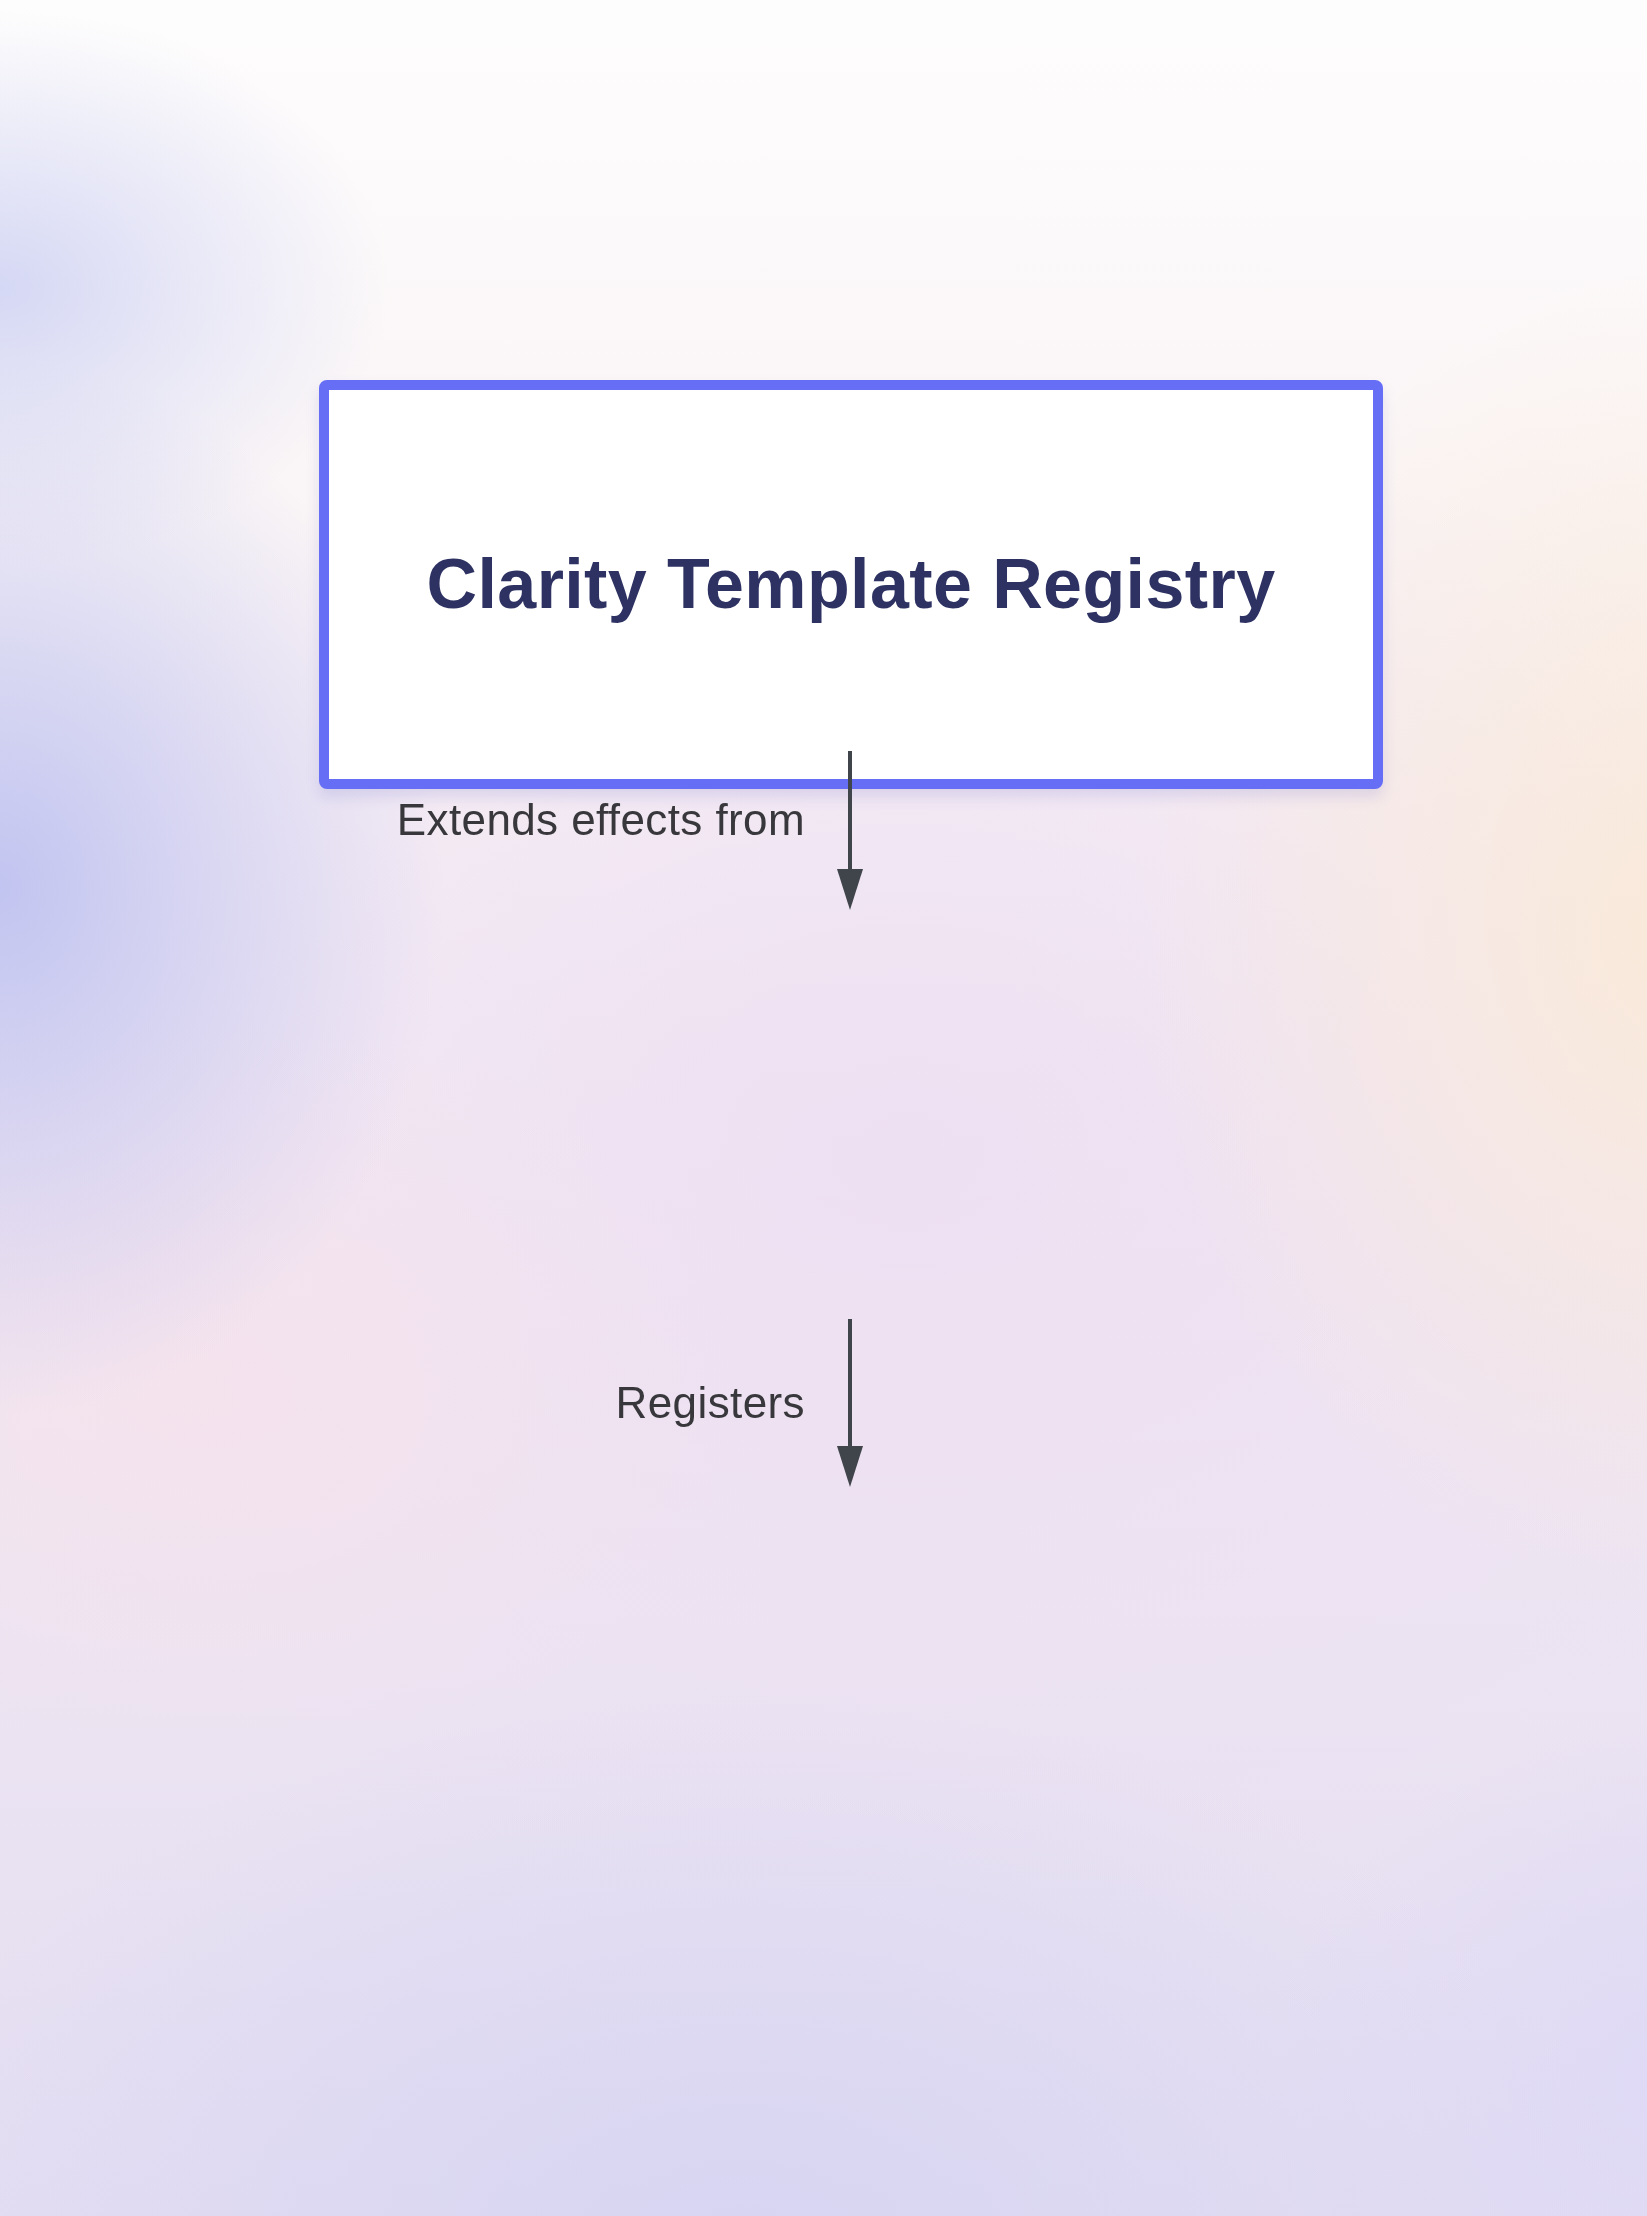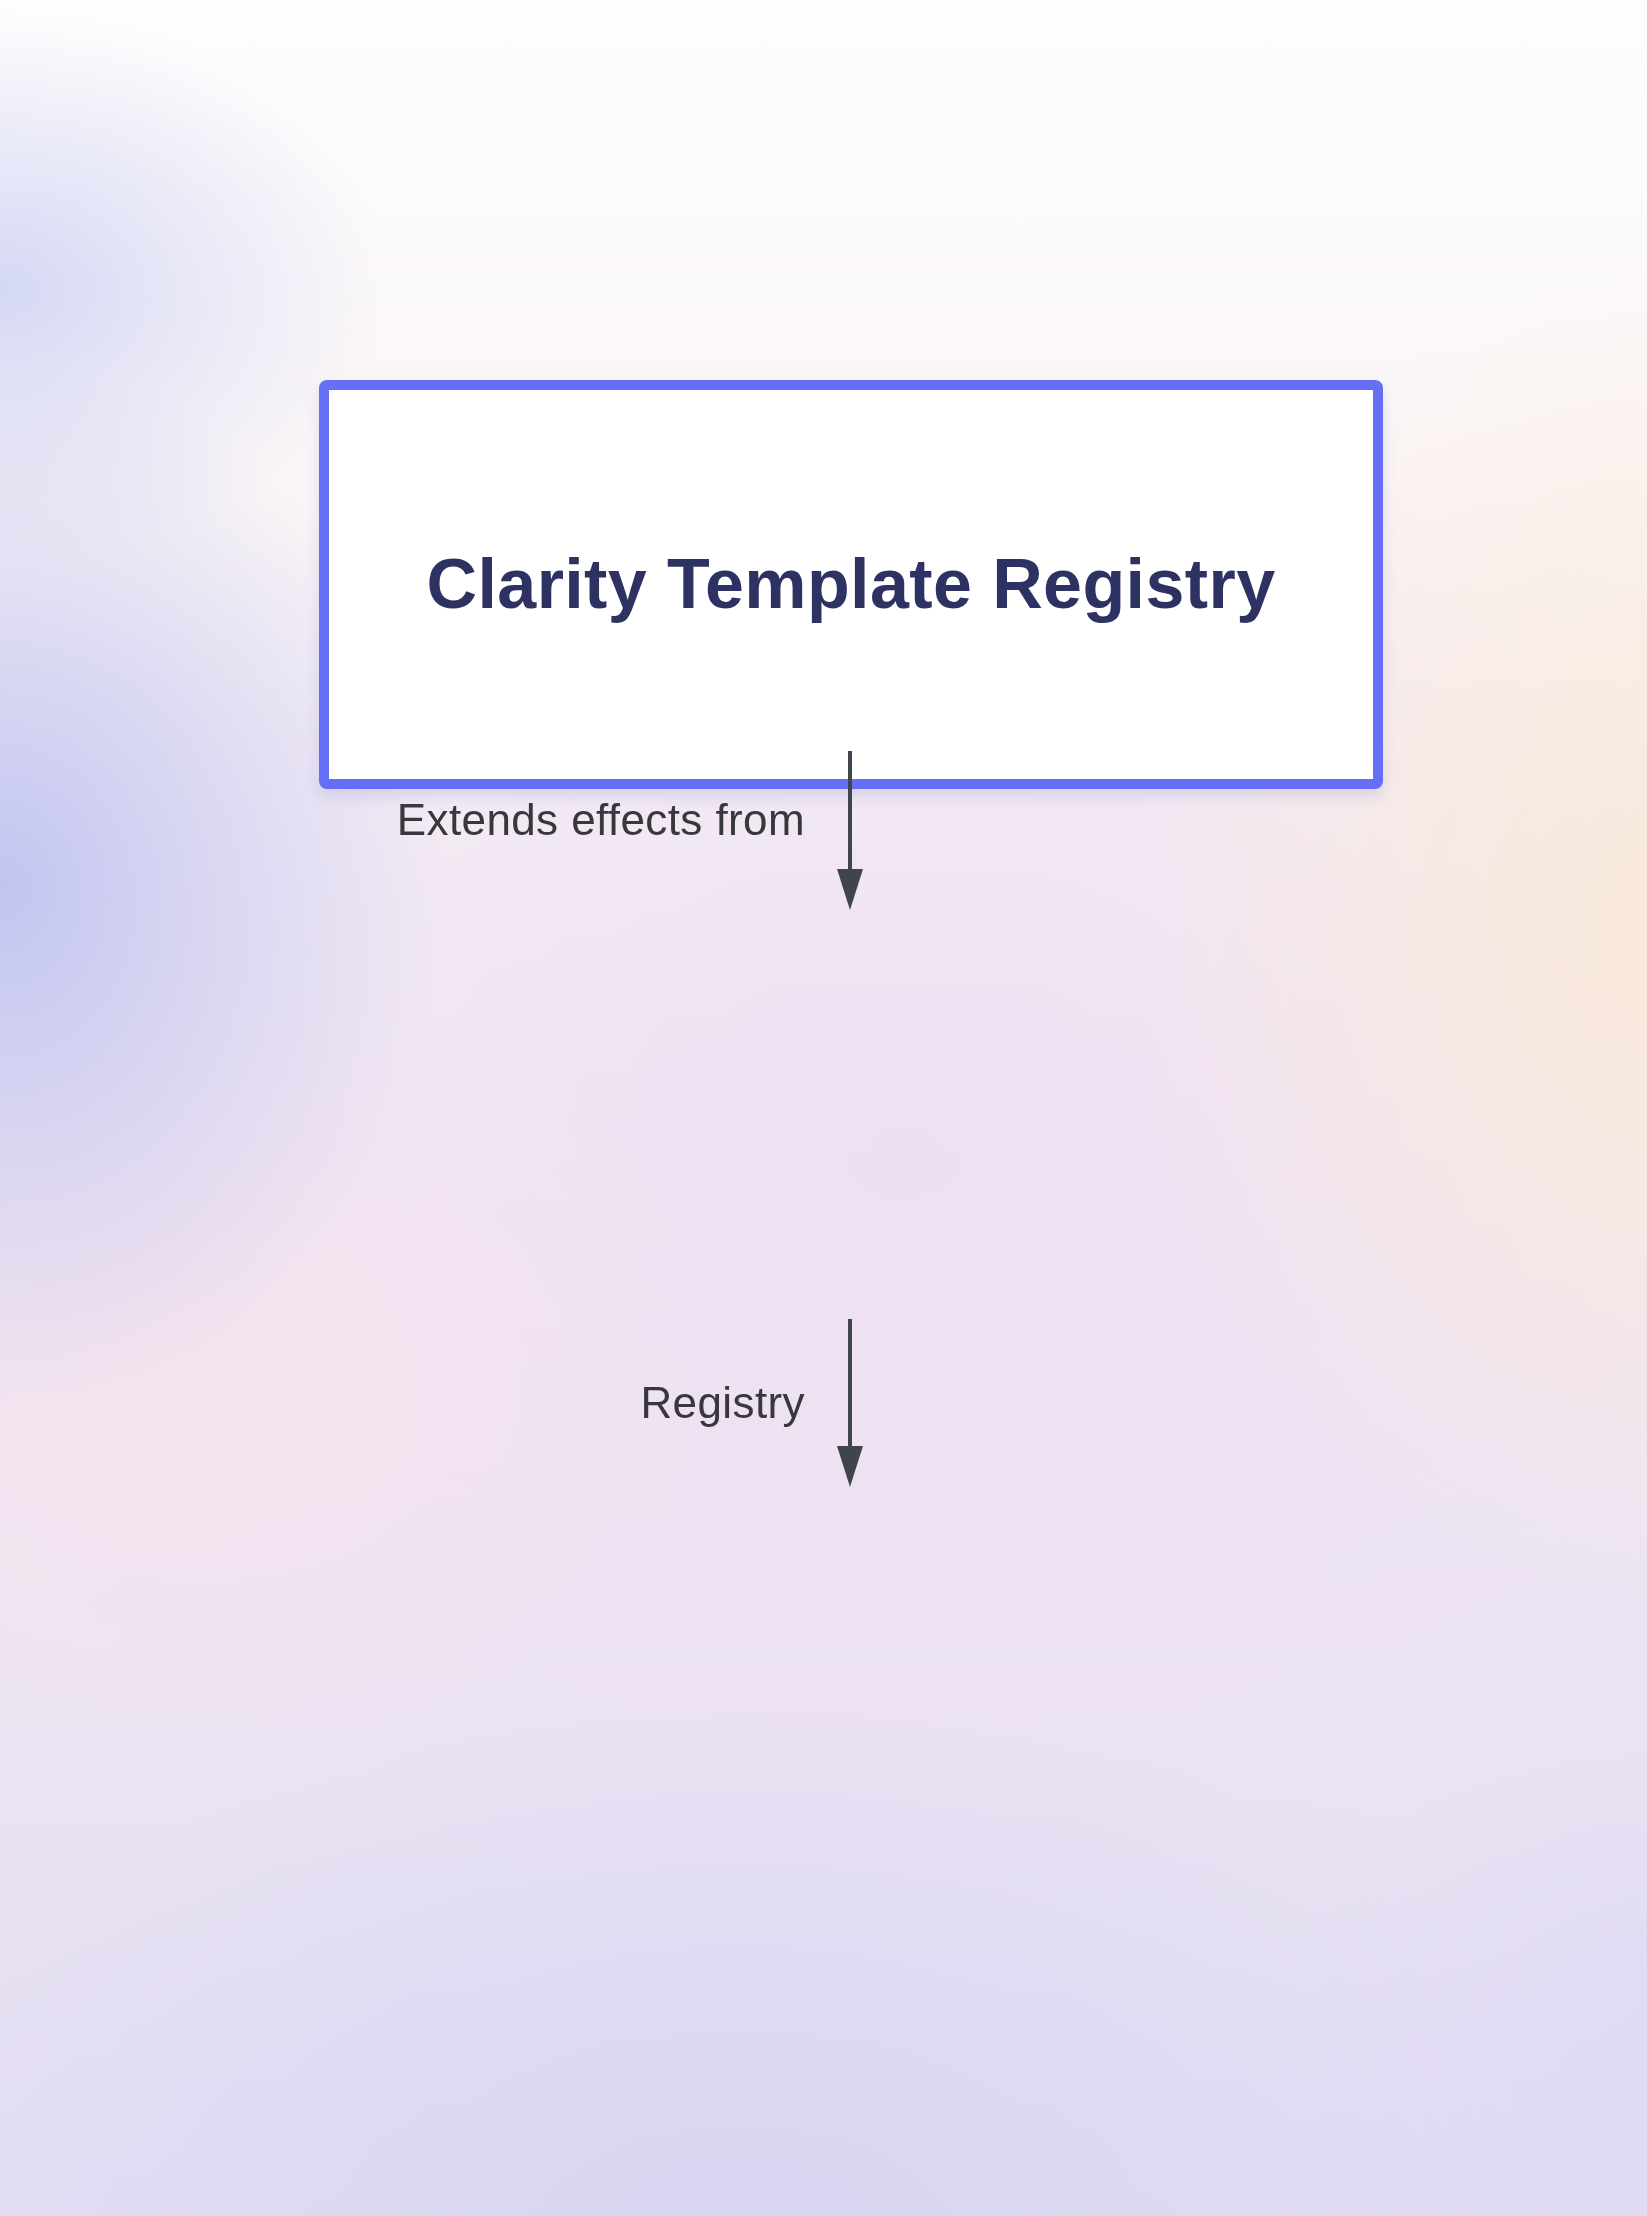--- a/index.html
+++ b/index.html
@@ -98,21 +98,21 @@
   </div>
 
   <div class="edge-label edge-label1">Extends effects from</div>
 
   <div class="arrow arrow1">
     <div class="arrow-line"></div>
     <div class="arrow-head"></div>
   </div>
 
 
-  <div class="edge-label edge-label2">Registry</div>
+  <div class="edge-label edge-label2">Registers</div>
 
   <div class="arrow arrow2">
     <div class="arrow-line"></div>
     <div class="arrow-head"></div>
   </div>
 
 
 </div>
 
 

